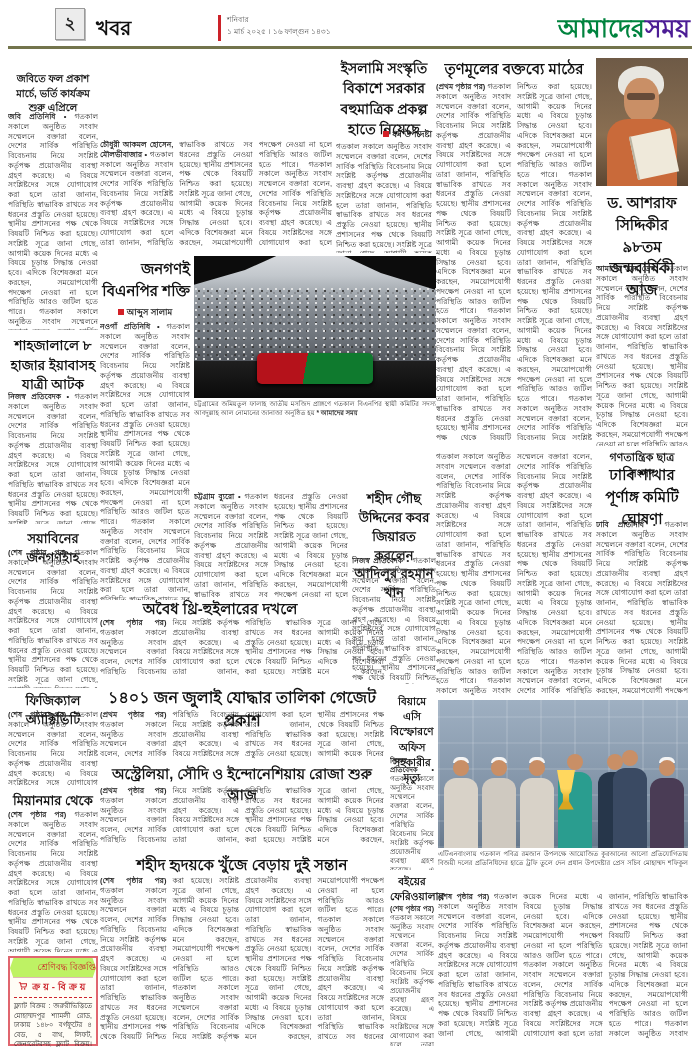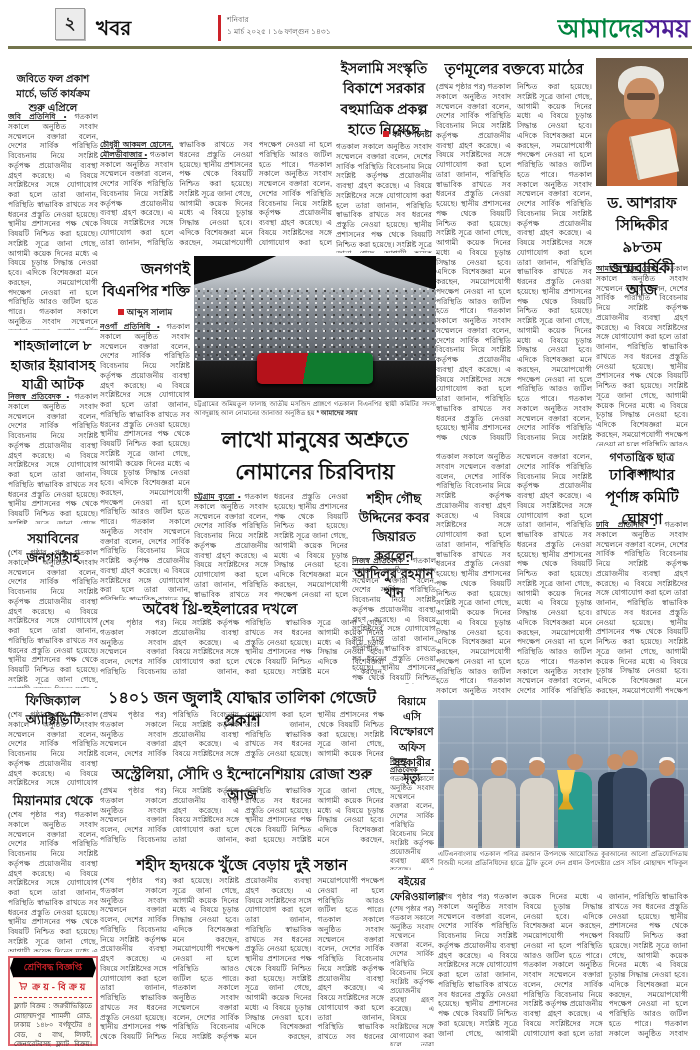--- a/index.html
+++ b/index.html
@@ -12,22 +12,22 @@
            font-size:17px;font-weight:bold;color:#222;}
   .section{font-size:20px;font-weight:bold;color:#111;}
   .dbar{width:3px;background:#cc2229;}
   .dsmall{font-size:7.5px;color:#555;line-height:1.3;}
   .logo{font-size:25px;font-weight:bold;letter-spacing:0;}
   .logo .g{color:#00833e;} .logo .r{color:#4c1d95;}
   .hrule{height:3px;background:#73744c;}
   
   .hl{font-weight:700;text-align:center;color:#121212;line-height:1.45;}
   .body-txt{font-size:7.5px;line-height:1.3;text-align:justify;color:#262626;overflow:hidden;}
-  .byline{font-weight:bold;text-decoration:underline;}
-  .leadin{font-weight:normal;}
+  .byline{font-weight:bold;}
+  .leadin{font-weight:bold;}
   .cols2{column-count:2;column-gap:6px;}
   .cols3{column-count:3;column-gap:6px;}
   .cols4{column-count:4;column-gap:6px;}
   .redsq{display:inline-block;width:6px;height:6px;background:#d32027;margin-right:3px;}
   .attrib{font-size:8.5px;font-weight:bold;text-align:right;color:#222;}
   .caption{font-size:6.6px;line-height:1.35;color:#333;text-align:justify;overflow:hidden;}
   .caption b{font-weight:bold;}
   
   .photo{overflow:hidden;}
   .ph1{background:linear-gradient(#d7dade 0%,#c2c7cc 14%,#a3a9af 26%,#82888f 38%,#6d737a 58%,#4a4e54 80%,#333 100%);}
@@ -56,21 +56,21 @@
       repeating-linear-gradient(0deg,rgba(255,255,255,.10) 0 2px,rgba(0,0,0,0) 2px 26px);}
   .person{position:absolute;bottom:0;}
   .person .head{width:16px;height:16px;background:#c98f66;border-radius:50%;margin:0 auto;}
   .person .cap{width:16px;height:6px;background:#f4f4f4;border-radius:8px 8px 0 0;margin:0 auto -3px auto;}
   .person .torso{width:34px;height:70px;border-radius:12px 12px 0 0;margin:2px auto 0 auto;}
   .ph3 .trophy{position:absolute;left:46%;bottom:26%;width:26px;height:40px;
       background:radial-gradient(circle at 50% 22%,#ffd75e 0 30%,#d9a520 70%);
       clip-path:polygon(15% 0,85% 0,70% 55%,62% 62%,62% 80%,80% 100%,20% 100%,38% 80%,38% 62%,30% 55%);}
   
   .clsbox{border:2px solid #e0656e;background:#fffdf6;}
-  .clsrib{background:#000000;color:#cc2229;font-weight:bold;font-size:9px;text-align:center;
+  .clsrib{background:#bef264;color:#cc2229;font-weight:normal;font-size:9px;text-align:right;
       padding:2px 0;border-bottom:1px solid #e0b7b7;clip-path:polygon(0 50%,4% 0,96% 0,100% 50%,96% 100%,4% 100%);}
   .clscat{color:#cc2229;font-weight:bold;font-size:9.5px;letter-spacing:3px;text-align:center;
       border-bottom:1px dashed #cc2229;padding-bottom:2px;margin:2px 4px;}
   .clsbody{font-size:6.8px;line-height:1.4;text-align:justify;padding:1px 4px;color:#222;}
   .cart{color:#cc2229;}
 </style>
 </head>
 <body>
 
 <div id="page">
@@ -163,21 +163,20 @@
   <div class="abs photo ph1" style="left:194px;top:256px;width:242px;height:142px;">
     <div class="canopyL"></div>
     <div class="canopyR"></div>
     <div class="crowd"></div>
     <div class="platform"></div>
     <div class="coffin"></div>
   </div>
   <div class="abs caption" style="left:194px;top:400px;width:242px;height:20px;">
     <span>চট্টগ্রামের জমিয়তুল ফালাহ জাতীয় মসজিদ প্রাঙ্গণে গতকাল বিএনপির স্থায়ী কমিটির সদস্য আবদুল্লাহ আল নোমানের জানাজা অনুষ্ঠিত হয়</span> <b>* <span>আমাদের সময়</span></b>
   </div>
-  <div class="abs hl" style="left:194px;top:424px;width:242px;font-size:21px;line-height:1.5;">লাখো মানুষের অশ্রুতে নোমানের চিরবিদায়</div>
   <div class="abs body-txt cols2" style="left:194px;top:492px;width:154px;height:110px;">
     <b class="byline">চট্টগ্রাম ব্যুরো •</b> <span>গতকাল সকালে অনুষ্ঠিত সংবাদ সম্মেলনে বক্তারা বলেন, দেশের সার্বিক পরিস্থিতি বিবেচনায় নিয়ে সংশ্লিষ্ট কর্তৃপক্ষ প্রয়োজনীয় ব্যবস্থা গ্রহণ করেছে। এ বিষয়ে সংশ্লিষ্টদের সঙ্গে যোগাযোগ করা হলে তারা জানান, পরিস্থিতি স্বাভাবিক রাখতে সব ধরনের প্রস্তুতি নেওয়া হয়েছে। স্থানীয় প্রশাসনের পক্ষ থেকে বিষয়টি নিশ্চিত করা হয়েছে। সংশ্লিষ্ট সূত্রে জানা গেছে, আগামী কয়েক দিনের মধ্যে এ বিষয়ে চূড়ান্ত সিদ্ধান্ত নেওয়া হবে। এদিকে বিশেষজ্ঞরা মনে করছেন, সময়োপযোগী পদক্ষেপ নেওয়া না হলে পরিস্থিতি আরও জটিল হতে পারে। গতকাল সকালে অনুষ্ঠিত সংবাদ সম্মেলনে বক্তারা বলেন, দেশের সার্বিক পরিস্থিতি বিবেচনায় নিয়ে সংশ্লিষ্ট কর্তৃপক্ষ প্রয়োজনীয় ব্যবস্থা গ্রহণ করেছে। এ বিষয়ে সংশ্লিষ্টদের সঙ্গে যোগাযোগ করা হলে তারা জানান, পরিস্থিতি স্বাভাবিক রাখতে সব ধরনের প্রস্তুতি নেওয়া হয়েছে। স্থানীয় প্রশাসনের পক্ষ থেকে বিষয়টি নিশ্চিত করা হয়েছে। সংশ্লিষ্ট সূত্রে জানা গেছে, আগামী কয়েক দিনের মধ্যে এ বিষয়ে চূড়ান্ত সিদ্ধান্ত নেওয়া হবে। এদিকে বিশেষজ্ঞরা মনে করছেন, সময়োপযোগী পদক্ষেপ নেওয়া না হলে পরিস্থিতি আরও জটিল হতে পারে। </span>
   </div>
 
   <div class="abs body-txt" style="left:352px;top:492px;width:84px;height:0px;"></div>
   <div class="abs hl" style="left:352px;top:490px;width:84px;font-size:13px;">শহীদ গৌছ উদ্দিনের কবর জিয়ারত করলেন আদিলুর রহমান খান</div>
   <div class="abs body-txt" style="left:352px;top:556px;width:84px;height:128px;">
     <b class="byline">নিজস্ব প্রতিবেদক •</b> <span>গতকাল সকালে অনুষ্ঠিত সংবাদ সম্মেলনে বক্তারা বলেন, দেশের সার্বিক পরিস্থিতি বিবেচনায় নিয়ে সংশ্লিষ্ট কর্তৃপক্ষ প্রয়োজনীয় ব্যবস্থা গ্রহণ করেছে। এ বিষয়ে সংশ্লিষ্টদের সঙ্গে যোগাযোগ করা হলে তারা জানান, পরিস্থিতি স্বাভাবিক রাখতে সব ধরনের প্রস্তুতি নেওয়া হয়েছে। স্থানীয় প্রশাসনের পক্ষ থেকে বিষয়টি নিশ্চিত করা হয়েছে। সংশ্লিষ্ট সূত্রে জানা গেছে, আগামী কয়েক দিনের মধ্যে এ বিষয়ে চূড়ান্ত সিদ্ধান্ত নেওয়া হবে। এদিকে বিশেষজ্ঞরা মনে করছেন, সময়োপযোগী পদক্ষেপ নেওয়া না হলে পরিস্থিতি আরও জটিল হতে পারে। গতকাল সকালে অনুষ্ঠিত সংবাদ সম্মেলনে বক্তারা বলেন, দেশের সার্বিক পরিস্থিতি বিবেচনায় নিয়ে সংশ্লিষ্ট কর্তৃপক্ষ প্রয়োজনীয় ব্যবস্থা গ্রহণ করেছে। এ বিষয়ে সংশ্লিষ্টদের সঙ্গে যোগাযোগ করা হলে তারা জানান, পরিস্থিতি স্বাভাবিক রাখতে সব ধরনের প্রস্তুতি নেওয়া হয়েছে। স্থানীয় প্রশাসনের পক্ষ থেকে বিষয়টি নিশ্চিত করা হয়েছে। সংশ্লিষ্ট সূত্রে জানা গেছে, আগামী কয়েক দিনের মধ্যে এ বিষয়ে চূড়ান্ত সিদ্ধান্ত নেওয়া হবে। এদিকে বিশেষজ্ঞরা মনে করছেন, সময়োপযোগী পদক্ষেপ নেওয়া না হলে পরিস্থিতি আরও জটিল হতে পারে। </span>
   </div>
 

